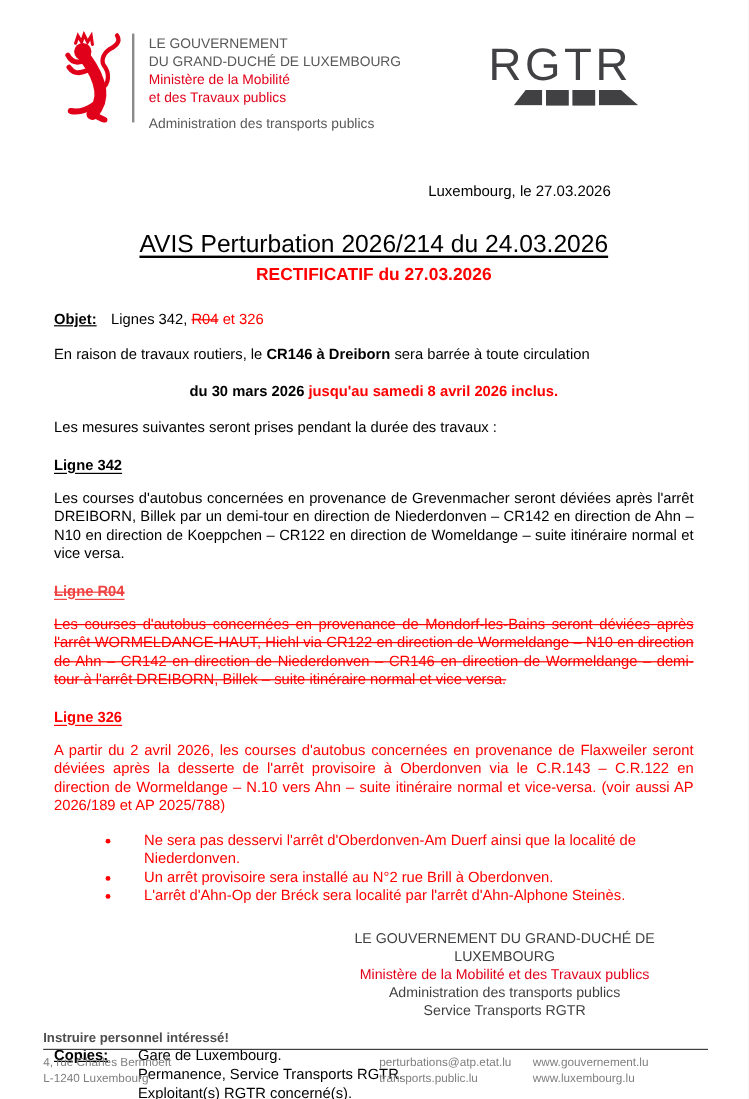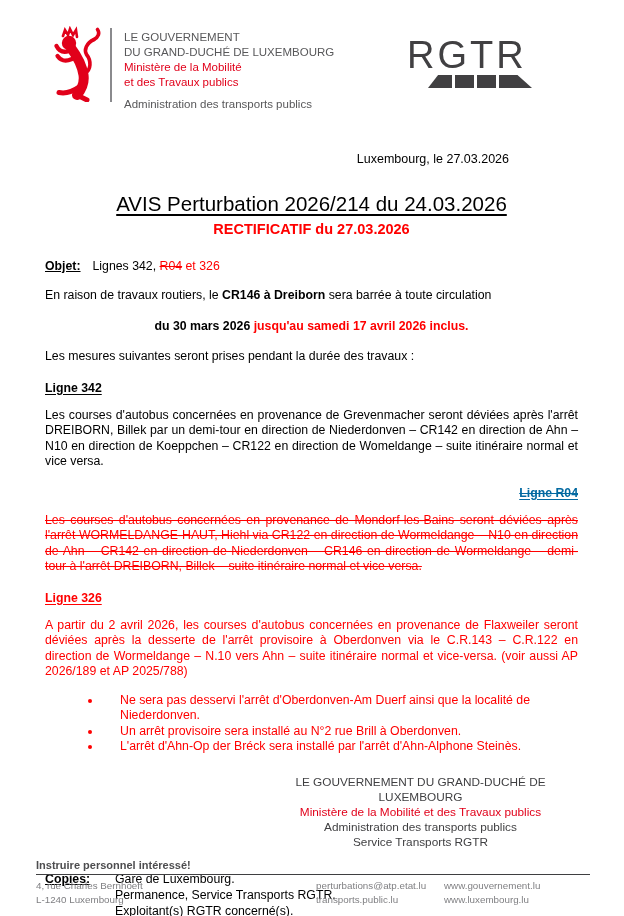--- a/index.html
+++ b/index.html
@@ -49,21 +49,21 @@
   .strike { text-decoration:line-through; }
   .bold   { font-weight:bold; }
 
   p.line  { font-size:12.3px; line-height:15.5px; margin-top:15px; }
   .period-line { text-align:center; font-weight:bold; }
 
   .section-heading {
     margin-top:16px; font-size:12.3px; font-weight:bold;
     text-decoration:underline; text-underline-offset:2px;
   }
-  .section-heading.red-struck { color:#0369a1; text-decoration:underline line-through;text-align:right; }
+  .section-heading.red-struck { color:#ef4444; text-decoration:underline line-through; }
   .section-heading.red-only   { color:#ff0000; }
   .section-body { font-size:12.3px; line-height:15.5px; margin-top:13px; text-align:justify; }
   .section-body.red-struck { color:#ff0000; text-decoration:line-through; }
   .section-body.red-only   { color:#ff0000; }
 
   ul.notes { margin-top:13px; color:#ff0000; padding-left:57px; }
   ul.notes li { font-size:12.3px; line-height:15.5px; padding-left:18px; list-style-position:outside; }
 
   .signature { margin-top:20px; margin-left:218px; font-size:11.8px; line-height:15px;text-align:center; }
   .sig-gray { color:#3f3f41; }
@@ -128,37 +128,37 @@
 
     <div class="doc-title">AVIS Perturbation 2026/214 du 24.03.2026</div>
     <div class="doc-subtitle">RECTIFICATIF du 27.03.2026</div>
 
     <div class="objet-row">
       <span class="objet-label">Objet:</span><span>Lignes 342, </span><span class="red strike">R04</span><span class="red"> et 326</span>
     </div>
 
     <p class="line"><span>En raison de travaux routiers, le </span><span class="bold">CR146 à Dreiborn</span><span> sera barrée à toute circulation</span></p>
 
-    <p class="line period-line"><span>du 30 mars 2026</span><span class="red"> jusqu'au samedi 17 avril 2026 inclus.</span></p>
+    <p class="line period-line"><span>du 30 mars 2026</span><span class="red"> jusqu'au samedi 8 avril 2026 inclus.</span></p>
 
     <p class="line">Les mesures suivantes seront prises pendant la durée des travaux :</p>
 
     <div class="section-heading">Ligne 342</div>
     <div class="section-body">Les courses d'autobus concernées en provenance de Grevenmacher seront déviées après l'arrêt DREIBORN, Billek par un demi-tour en direction de Niederdonven – CR142 en direction de Ahn – N10 en direction de Koeppchen – CR122 en direction de Womeldange – suite itinéraire normal et vice versa.</div>
 
     <div class="section-heading red-struck">Ligne R04</div>
     <div class="section-body red-struck">Les courses d'autobus concernées en provenance de Mondorf-les-Bains seront déviées après l'arrêt WORMELDANGE-HAUT, Hiehl via CR122 en direction de Wormeldange – N10 en direction de Ahn – CR142 en direction de Niederdonven – CR146 en direction de Wormeldange – demi-tour à l'arrêt DREIBORN, Billek – suite itinéraire normal et vice versa.</div>
 
     <div class="section-heading red-only">Ligne 326</div>
     <div class="section-body red-only">A partir du 2 avril 2026, les courses d'autobus concernées en provenance de Flaxweiler seront déviées après la desserte de l'arrêt provisoire à Oberdonven via le C.R.143 – C.R.122 en direction de Wormeldange – N.10 vers Ahn – suite itinéraire normal et vice-versa. (voir aussi AP 2026/189 et AP 2025/788)</div>
 
     <ul class="notes">
       <li>Ne sera pas desservi l'arrêt d'Oberdonven-Am Duerf ainsi que la localité de Niederdonven.</li>
       <li>Un arrêt provisoire sera installé au N°2 rue Brill à Oberdonven.</li>
-      <li>L'arrêt d'Ahn-Op der Bréck sera installé par l'arrêt d'Ahn-Alphone Steinès.</li>
+      <li>L'arrêt d'Ahn-Op der Bréck sera localité par l'arrêt d'Ahn-Alphone Steinès.</li>
     </ul>
 
     <div class="signature">
       <div class="sig-gray">LE GOUVERNEMENT DU GRAND-DUCHÉ DE LUXEMBOURG</div>
       <div class="sig-red">Ministère de la Mobilité et des Travaux publics</div>
       <div class="sig-gray">Administration des transports publics</div>
       <div class="sig-gray">Service Transports RGTR</div>
     </div>
 
     <div class="copies">

